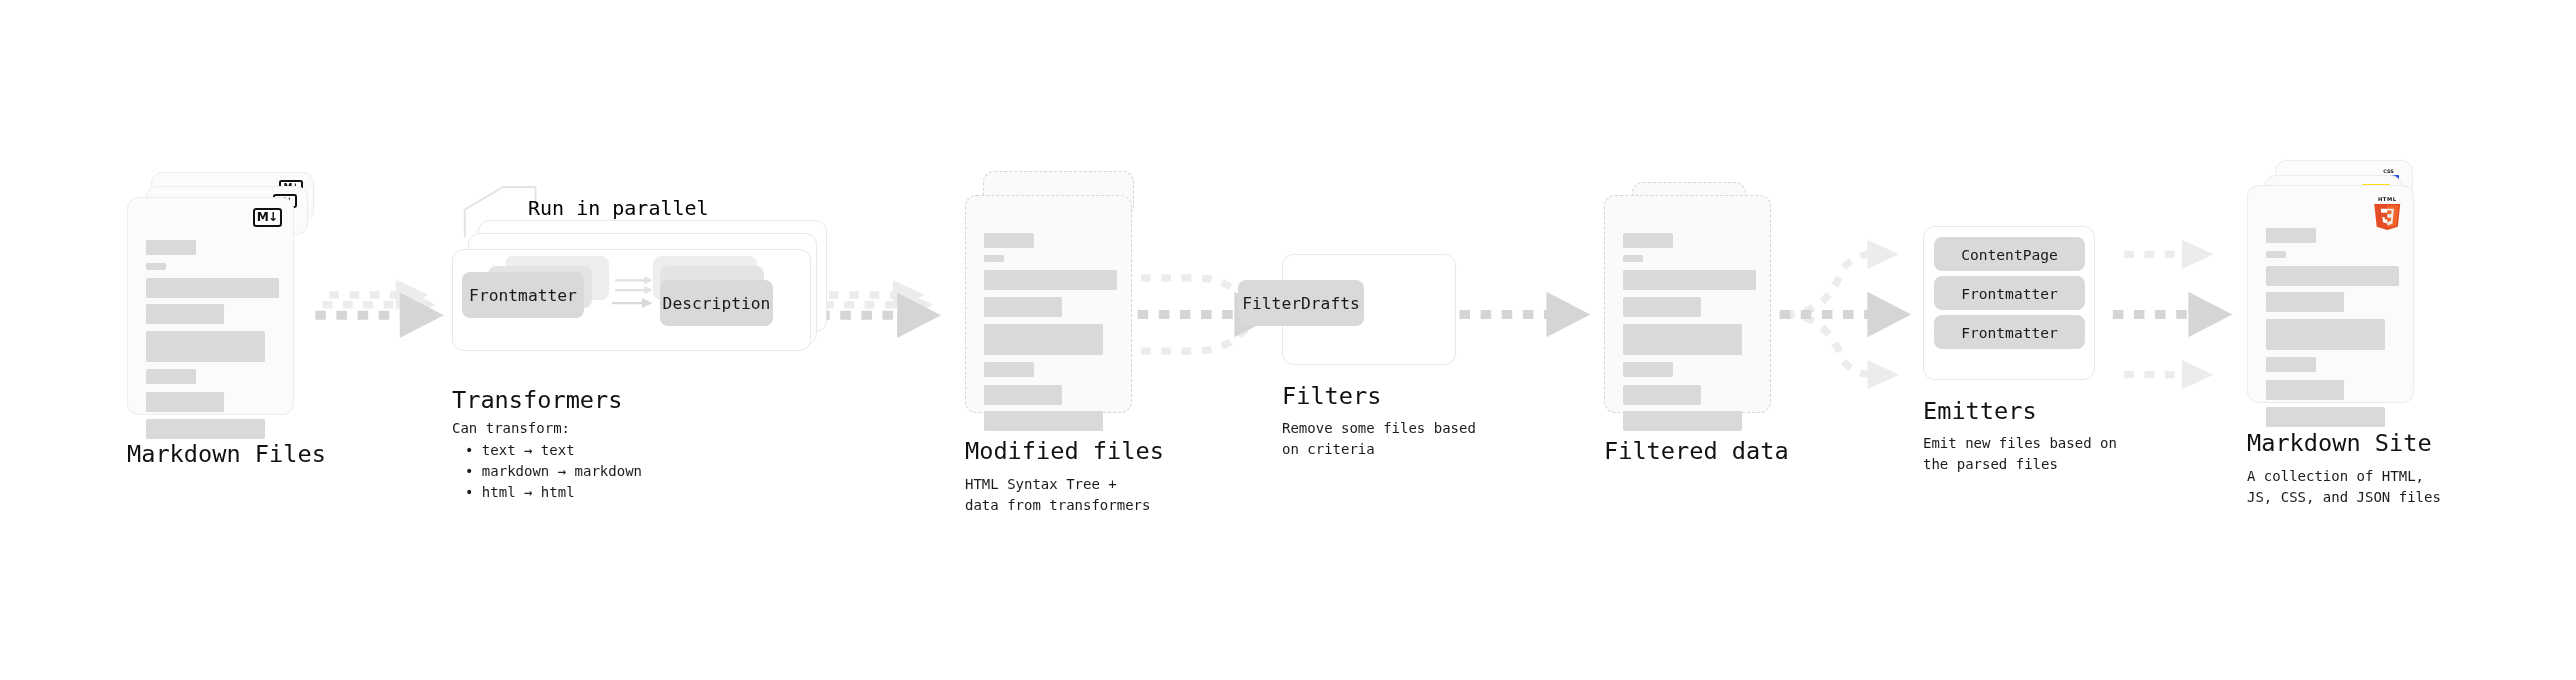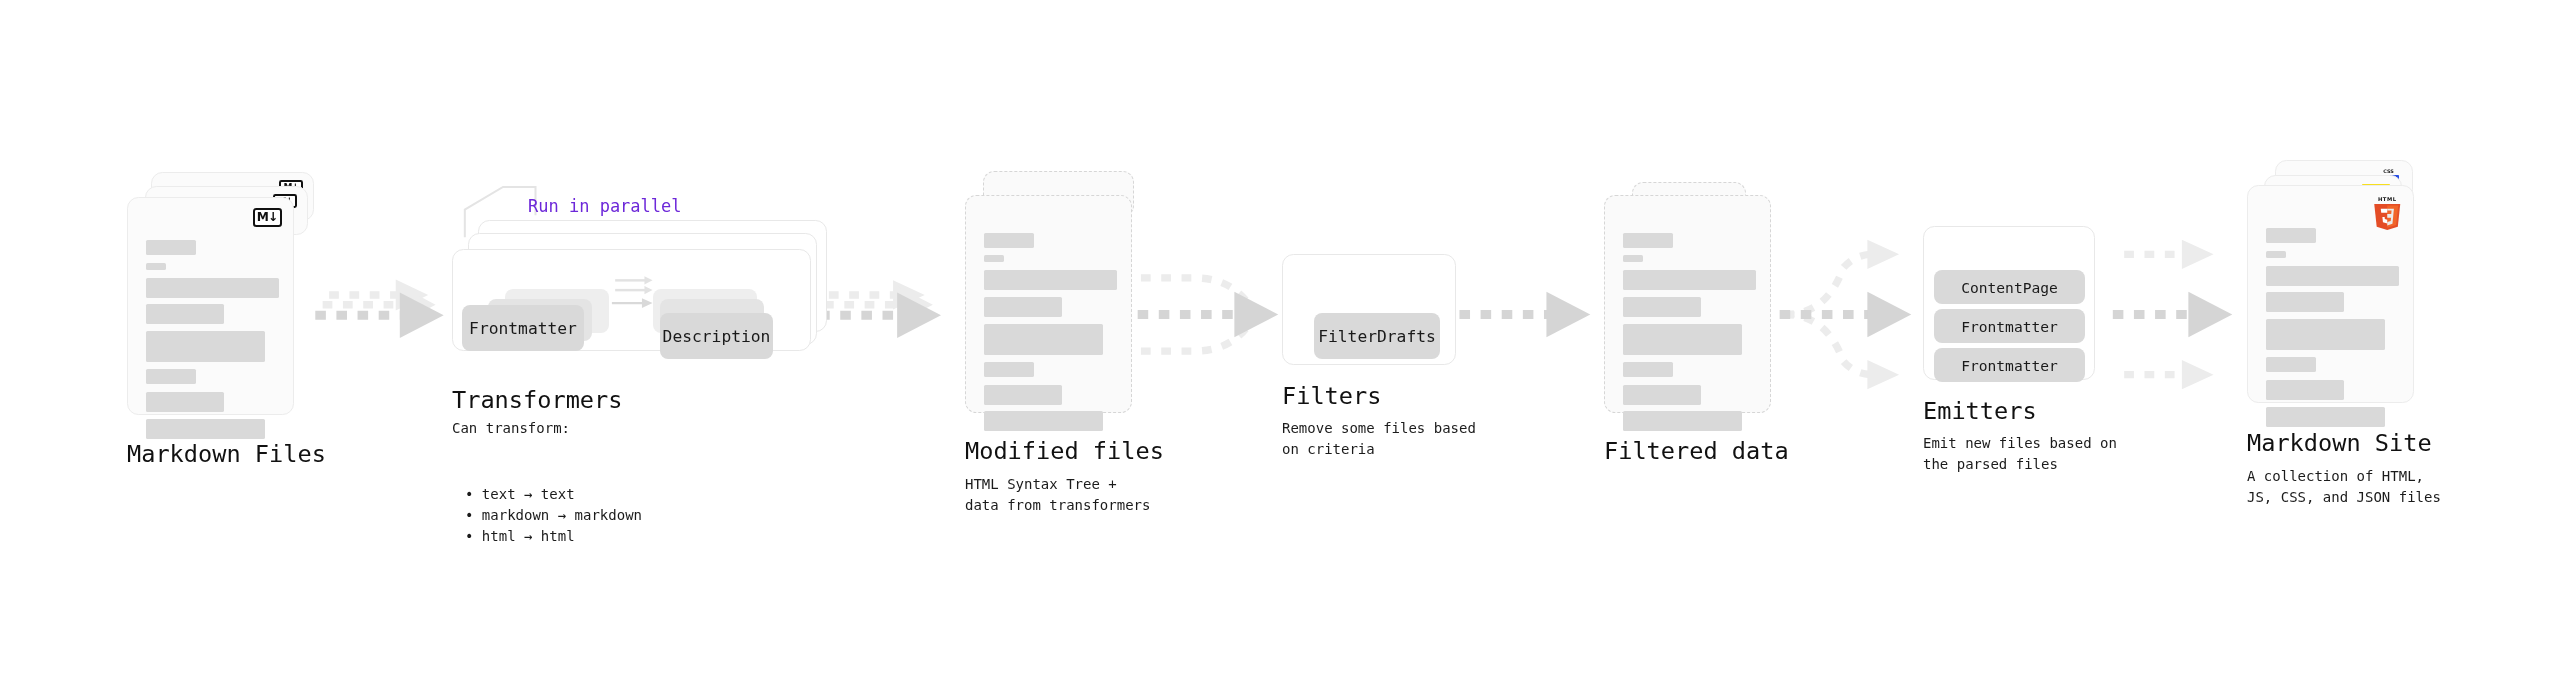--- a/index.html
+++ b/index.html
@@ -62,45 +62,45 @@
     background:#ffffff;
     box-sizing:border-box;
   }
   .chip{
     position:absolute;
     background:#d9d9d9;
     border-radius:8.1px;
     box-sizing:border-box;
     display:flex;align-items:center;justify-content:center;
     font-family:"DejaVu Sans Mono","Liberation Mono",monospace;
-    font-size:16.3px;color:#1a1a1a;white-space:nowrap;margin-top:33px;
+    font-size:16.3px;color:#1a1a1a;white-space:nowrap;
   }
   .chip.ghost1{background:#e4e4e4;}
   .chip.ghost2{background:#eeeeee;}
 
   
   .title{
     position:absolute;white-space:nowrap;
     font-family:"DejaVu Sans Mono","Liberation Mono",monospace;
     font-size:23.6px;color:#111;letter-spacing:0px;
   }
   .subtitle{
     position:absolute;
     font-family:"DejaVu Sans Mono","Liberation Mono",monospace;
     font-size:14px;line-height:21px;color:#1b1b1b;white-space:pre;
   }
   .annot{
     position:absolute;white-space:nowrap;
     font-family:"DejaVu Sans Mono","Liberation Mono",monospace;
-    font-size:17px;color:#6d28d9;
+    font-size:20px;color:#000000;
   }
   .bullets{
     position:absolute;
     font-family:"DejaVu Sans Mono","Liberation Mono",monospace;
-    font-size:14px;line-height:21px;color:#1b1b1b;white-space:pre;margin-top:44px;
+    font-size:14px;line-height:21px;color:#1b1b1b;white-space:pre;
   }
 
   svg.layer{position:absolute;left:0;top:0;width:2576px;height:681px;pointer-events:none;}
 </style>
 </head>
 <body>
 
 <div class="stage">
 
   <svg class="layer" viewBox="0 0 3170 838" width="2576" height="681">
@@ -236,21 +236,21 @@
       <div class="bar" style="left:18px;top:189px;width:78px;height:19.5px;"></div>
       <div class="bar" style="left:18px;top:215px;width:119px;height:19.5px;"></div>
     </div>
     <div class="title" style="left:965px;top:437px;">Modified files</div>
     <div class="subtitle" style="left:965px;top:474px;">HTML Syntax Tree +
 data from transformers</div>
   </div>
 
   <div class="node">
     <div class="group" style="left:1282px;top:254px;width:174px;height:111px;"></div>
-    <div class="chip" style="left:1314px;top:280px;width:126px;height:46px;">FilterDrafts</div>
+    <div class="chip" style="left:1238px;top:280px;width:126px;height:46px;">FilterDrafts</div>
     <div class="title" style="left:1282px;top:382px;">Filters</div>
     <div class="subtitle" style="left:1282px;top:418px;">Remove some files based
 on criteria</div>
   </div>
 
   <div class="node">
     <div class="doc dashed" style="left:1632px;top:182px;width:114px;height:39px;"></div>
     <div class="doc dashed" style="left:1604px;top:195px;width:167px;height:218px;">
       <div class="bar" style="left:18px;top:37px;width:50px;height:15.4px;"></div>
       <div class="bar" style="left:18px;top:59px;width:19.5px;height:6.5px;"></div>

